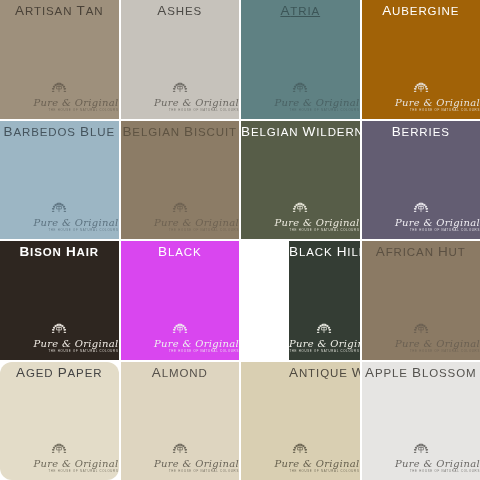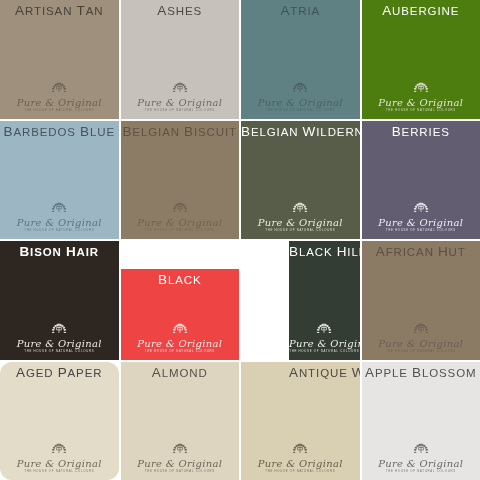--- a/index.html
+++ b/index.html
@@ -48,21 +48,21 @@
   }
   
   .swatch-name .cap {
     font-size: 13.5px;
   }
   .brand-logo {
     position: absolute;
     left: 0;
     right: 0;
     bottom: 6px;
-    text-align: center;
+    text-align: right;
     line-height: 1;
   }
   .wreath {
     display: block;
     margin: 0 auto 1px auto;
   }
   .brand-word {
     display: block;
     font-family: "DejaVu Serif", serif;
     font-style: italic;
@@ -134,21 +134,21 @@
               <ellipse cx="23.76" cy="6.62" rx="3.1" ry="1.5" transform="rotate(82.5 23.76 6.62)"></ellipse>
               <ellipse cx="28.54" cy="8.32" rx="3.1" ry="1.5" transform="rotate(61.0 28.54 8.32)"></ellipse>
               <ellipse cx="32.42" cy="11.78" rx="3.1" ry="1.5" transform="rotate(39.5 32.42 11.78)"></ellipse>
               <ellipse cx="34.84" cy="16.52" rx="3.1" ry="1.5" transform="rotate(18.0 34.84 16.52)"></ellipse>
             </g>
             <path d="M22 9.5 L22 25" stroke="#6d6a64" stroke-width="1.6" fill="none"></path>
             <path d="M16.5 12.5 h11 v5.5 h-11 z" fill="none" stroke="#6d6a64" stroke-width="1.6"></path>
           </svg></span><span class="brand-word">Pure &amp; Original</span><span class="brand-tag">THE HOUSE OF NATURAL COLOURS</span></div>
     </div>
     <div class="swatch" style="background: rgb(95, 129, 131);">
-      <div class="swatch-name" style="color: rgb(60, 85, 87);"><span class="cap">A</span>tria</div>
+      <div class="swatch-name" style="color: rgb(60, 85, 87); text-decoration: underline;"><span class="cap">A</span>tria</div>
       <div class="brand-logo" style="color: rgb(74, 98, 100);"><span><svg class="wreath" width="28" height="15" viewBox="0 0 44 34" xmlns="http://www.w3.org/2000/svg" fill="#4a6264">
             <g opacity="0.95">
               <ellipse cx="8.71" cy="23.52" rx="3.1" ry="1.5" transform="rotate(-190.0 8.71 23.52)"></ellipse>
               <ellipse cx="8.77" cy="18.11" rx="3.1" ry="1.5" transform="rotate(-168.5 8.77 18.11)"></ellipse>
               <ellipse cx="10.68" cy="13.10" rx="3.1" ry="1.5" transform="rotate(-147.0 10.68 13.10)"></ellipse>
               <ellipse cx="14.16" cy="9.20" rx="3.1" ry="1.5" transform="rotate(-125.5 14.16 9.20)"></ellipse>
               <ellipse cx="18.73" cy="6.93" rx="3.1" ry="1.5" transform="rotate(-104.0 18.73 6.93)"></ellipse>
               <ellipse cx="20.24" cy="6.62" rx="3.1" ry="1.5" transform="rotate(-82.5 20.24 6.62)"></ellipse>
               <ellipse cx="15.46" cy="8.32" rx="3.1" ry="1.5" transform="rotate(-61.0 15.46 8.32)"></ellipse>
               <ellipse cx="11.58" cy="11.78" rx="3.1" ry="1.5" transform="rotate(-39.5 11.58 11.78)"></ellipse>
@@ -160,21 +160,21 @@
               <ellipse cx="25.27" cy="6.93" rx="3.1" ry="1.5" transform="rotate(104.0 25.27 6.93)"></ellipse>
               <ellipse cx="23.76" cy="6.62" rx="3.1" ry="1.5" transform="rotate(82.5 23.76 6.62)"></ellipse>
               <ellipse cx="28.54" cy="8.32" rx="3.1" ry="1.5" transform="rotate(61.0 28.54 8.32)"></ellipse>
               <ellipse cx="32.42" cy="11.78" rx="3.1" ry="1.5" transform="rotate(39.5 32.42 11.78)"></ellipse>
               <ellipse cx="34.84" cy="16.52" rx="3.1" ry="1.5" transform="rotate(18.0 34.84 16.52)"></ellipse>
             </g>
             <path d="M22 9.5 L22 25" stroke="#4a6264" stroke-width="1.6" fill="none"></path>
             <path d="M16.5 12.5 h11 v5.5 h-11 z" fill="none" stroke="#4a6264" stroke-width="1.6"></path>
           </svg></span><span class="brand-word">Pure &amp; Original</span><span class="brand-tag">THE HOUSE OF NATURAL COLOURS</span></div>
     </div>
-    <div class="swatch" style="background: #4d7c0f; padding-left: 13px;">
+    <div class="swatch" style="background: #a16207; padding-left: 13px;">
       <div class="swatch-name" style="color: rgb(255, 255, 255);"><span class="cap">A</span>ubergine</div>
       <div class="brand-logo" style="color: rgb(230, 226, 221);"><span><svg class="wreath" width="28" height="15" viewBox="0 0 44 34" xmlns="http://www.w3.org/2000/svg" fill="#e6e2dd">
             <g opacity="0.95">
               <ellipse cx="8.71" cy="23.52" rx="3.1" ry="1.5" transform="rotate(-190.0 8.71 23.52)"></ellipse>
               <ellipse cx="8.77" cy="18.11" rx="3.1" ry="1.5" transform="rotate(-168.5 8.77 18.11)"></ellipse>
               <ellipse cx="10.68" cy="13.10" rx="3.1" ry="1.5" transform="rotate(-147.0 10.68 13.10)"></ellipse>
               <ellipse cx="14.16" cy="9.20" rx="3.1" ry="1.5" transform="rotate(-125.5 14.16 9.20)"></ellipse>
               <ellipse cx="18.73" cy="6.93" rx="3.1" ry="1.5" transform="rotate(-104.0 18.73 6.93)"></ellipse>
               <ellipse cx="20.24" cy="6.62" rx="3.1" ry="1.5" transform="rotate(-82.5 20.24 6.62)"></ellipse>
               <ellipse cx="15.46" cy="8.32" rx="3.1" ry="1.5" transform="rotate(-61.0 15.46 8.32)"></ellipse>
@@ -322,21 +322,21 @@
               <ellipse cx="25.27" cy="6.93" rx="3.1" ry="1.5" transform="rotate(104.0 25.27 6.93)"></ellipse>
               <ellipse cx="23.76" cy="6.62" rx="3.1" ry="1.5" transform="rotate(82.5 23.76 6.62)"></ellipse>
               <ellipse cx="28.54" cy="8.32" rx="3.1" ry="1.5" transform="rotate(61.0 28.54 8.32)"></ellipse>
               <ellipse cx="32.42" cy="11.78" rx="3.1" ry="1.5" transform="rotate(39.5 32.42 11.78)"></ellipse>
               <ellipse cx="34.84" cy="16.52" rx="3.1" ry="1.5" transform="rotate(18.0 34.84 16.52)"></ellipse>
             </g>
             <path d="M22 9.5 L22 25" stroke="#efeae3" stroke-width="1.6" fill="none"></path>
             <path d="M16.5 12.5 h11 v5.5 h-11 z" fill="none" stroke="#efeae3" stroke-width="1.6"></path>
           </svg></span><span class="brand-word">Pure &amp; Original</span><span class="brand-tag">THE HOUSE OF NATURAL COLOURS</span></div>
     </div>
-    <div class="swatch" style="background: #ef4444; margin-top: 28px;">
+    <div class="swatch" style="background: #d946ef;">
       <div class="swatch-name" style="color: rgb(255, 255, 255);"><span class="cap">B</span>lack</div>
       <div class="brand-logo" style="color: rgb(239, 239, 239);"><span><svg class="wreath" width="28" height="15" viewBox="0 0 44 34" xmlns="http://www.w3.org/2000/svg" fill="#efefef">
             <g opacity="0.95">
               <ellipse cx="8.71" cy="23.52" rx="3.1" ry="1.5" transform="rotate(-190.0 8.71 23.52)"></ellipse>
               <ellipse cx="8.77" cy="18.11" rx="3.1" ry="1.5" transform="rotate(-168.5 8.77 18.11)"></ellipse>
               <ellipse cx="10.68" cy="13.10" rx="3.1" ry="1.5" transform="rotate(-147.0 10.68 13.10)"></ellipse>
               <ellipse cx="14.16" cy="9.20" rx="3.1" ry="1.5" transform="rotate(-125.5 14.16 9.20)"></ellipse>
               <ellipse cx="18.73" cy="6.93" rx="3.1" ry="1.5" transform="rotate(-104.0 18.73 6.93)"></ellipse>
               <ellipse cx="20.24" cy="6.62" rx="3.1" ry="1.5" transform="rotate(-82.5 20.24 6.62)"></ellipse>
               <ellipse cx="15.46" cy="8.32" rx="3.1" ry="1.5" transform="rotate(-61.0 15.46 8.32)"></ellipse>

